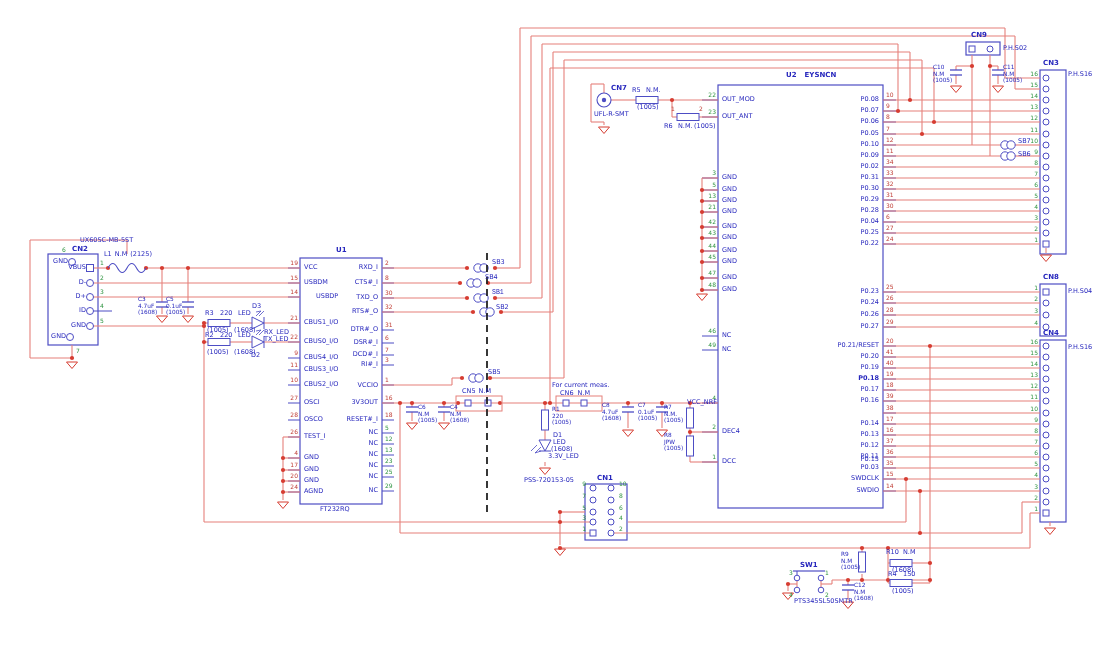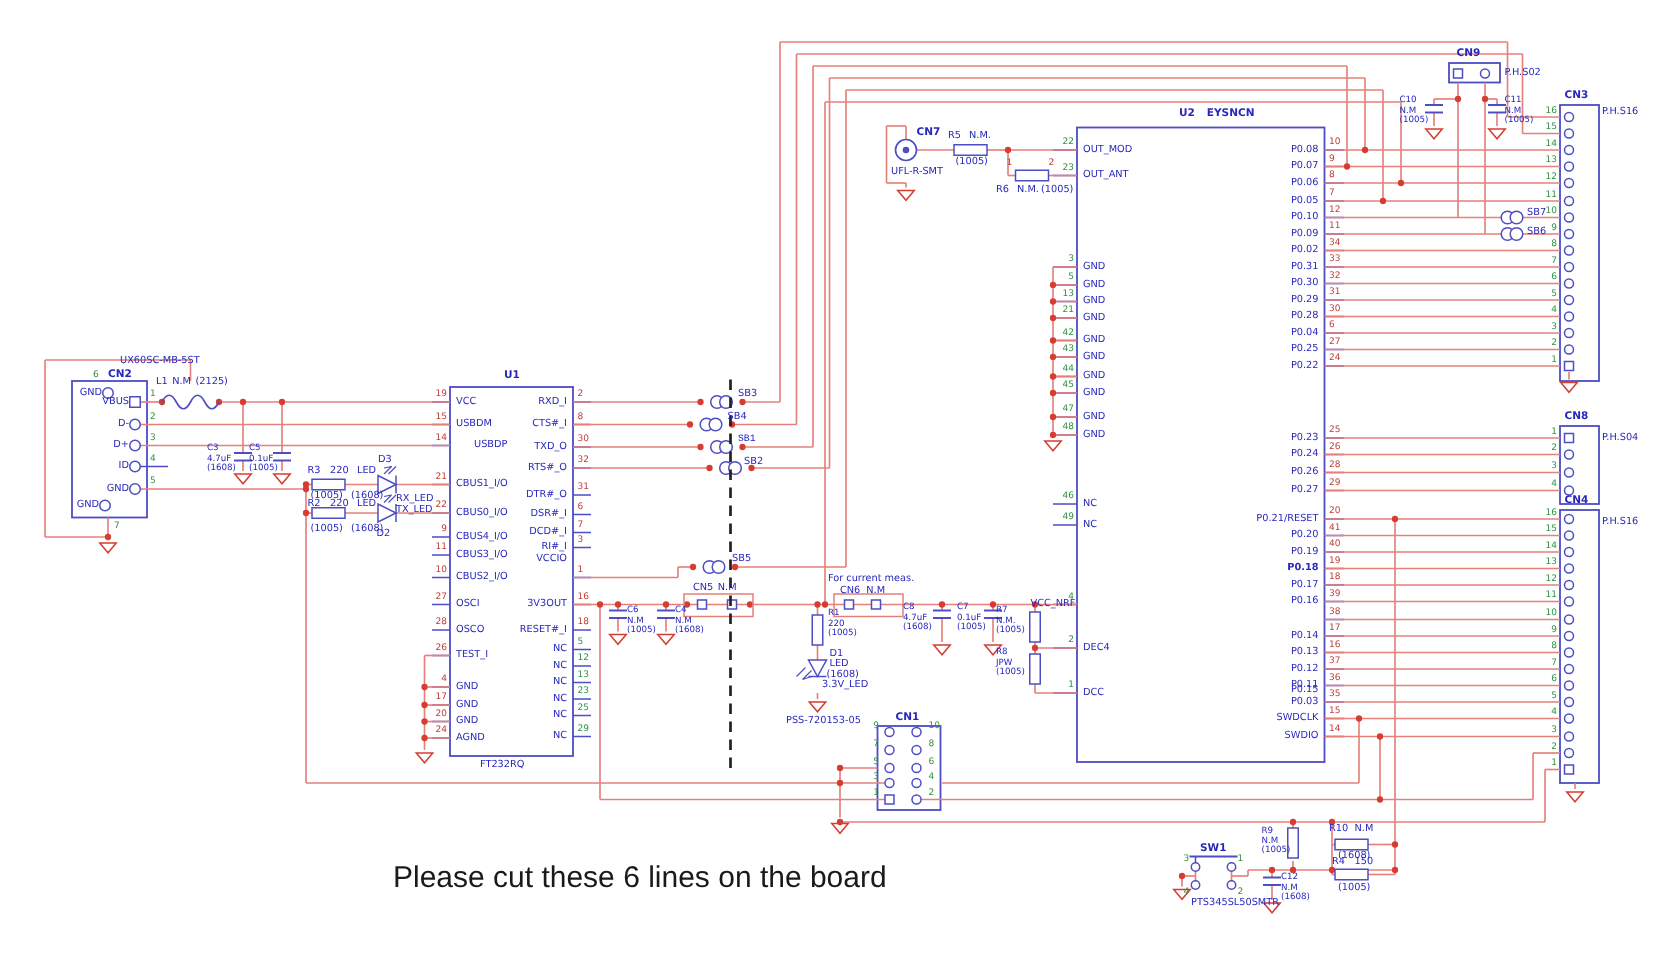--- a/index.html
+++ b/index.html
@@ -483,21 +483,20 @@
       <circle cx="990" cy="49" r="3" fill="#fff" stroke="#4d4dc4" stroke-width="1"></circle>
       <rect x="456" y="396" width="46" height="15" fill="none" stroke="#e5807b" stroke-width="1"></rect>
       <rect x="465" y="400" width="6" height="6" fill="#fff" stroke="#4d4dc4" stroke-width="1"></rect>
       <rect x="485" y="400" width="6" height="6" fill="#fff" stroke="#4d4dc4" stroke-width="1"></rect>
       <rect x="556" y="396" width="46" height="15" fill="none" stroke="#e5807b" stroke-width="1"></rect>
       <rect x="563" y="400" width="6" height="6" fill="#fff" stroke="#4d4dc4" stroke-width="1"></rect>
       <rect x="581" y="400" width="6" height="6" fill="#fff" stroke="#4d4dc4" stroke-width="1"></rect>
       <line x1="487" y1="253" x2="487" y2="515" stroke="#222222" stroke-width="1.8" stroke-dasharray="7 5"></line>
     </svg>
   <div id="labels">
-    <div class="caption" style="left:262px;top:574px;">Please cut these 6 lines on the board</div>
   <div class="lbl num red rt" style="left: 283px; top: 260px; width: 15px;">19</div>
       <div class="lbl blu" style="left: 304px; top: 264px;">VCC</div>
       <div class="lbl num red rt" style="left: 283px; top: 275px; width: 15px;">15</div>
       <div class="lbl blu" style="left: 304px; top: 279px;">USBDM</div>
       <div class="lbl num red rt" style="left: 283px; top: 289px; width: 15px;">14</div>
       <div class="lbl blu" style="left: 304px; top: 293px; padding-left: 12px;">USBDP</div>
       <div class="lbl num red rt" style="left: 283px; top: 315px; width: 15px;">21</div>
       <div class="lbl blu" style="left: 304px; top: 319px;">CBUS1_I/O</div>
       <div class="lbl num red rt" style="left: 283px; top: 334px; width: 15px;">22</div>
       <div class="lbl blu" style="left: 304px; top: 338px;">CBUS0_I/O</div>
@@ -531,21 +530,21 @@
       <div class="lbl blu rt" style="left: 320px; top: 308px; width: 58px;">RTS#_O</div>
       <div class="lbl num red" style="left: 385px; top: 322px;">31</div>
       <div class="lbl blu rt" style="left: 320px; top: 326px; width: 58px;">DTR#_O</div>
       <div class="lbl num red" style="left: 385px; top: 335px;">6</div>
       <div class="lbl blu rt" style="left: 320px; top: 339px; width: 58px;">DSR#_I</div>
       <div class="lbl num red" style="left: 385px; top: 347px;">7</div>
       <div class="lbl blu rt" style="left: 320px; top: 351px; width: 58px;">DCD#_I</div>
       <div class="lbl num red" style="left: 385px; top: 357px;">3</div>
       <div class="lbl blu rt" style="left: 320px; top: 361px; width: 58px;">RI#_I</div>
       <div class="lbl num red" style="left: 385px; top: 377px;">1</div>
-      <div class="lbl blu rt" style="left: 320px; top: 369px; width: 58px;">VCCIO</div>
+      <div class="lbl blu rt" style="left: 320px; top: 382px; width: 58px;">VCCIO</div>
       <div class="lbl num red" style="left: 385px; top: 395px;">16</div>
       <div class="lbl blu rt" style="left: 320px; top: 399px; width: 58px;">3V3OUT</div>
       <div class="lbl num red" style="left: 385px; top: 412px;">18</div>
       <div class="lbl blu rt" style="left: 320px; top: 416px; width: 58px;">RESET#_I</div>
       <div class="lbl num grn" style="left: 385px; top: 425px;">5</div>
       <div class="lbl blu rt" style="left: 320px; top: 429px; width: 58px;">NC</div>
       <div class="lbl num grn" style="left: 385px; top: 436px;">12</div>
       <div class="lbl blu rt" style="left: 320px; top: 440px; width: 58px;">NC</div>
       <div class="lbl num grn" style="left: 385px; top: 447px;">13</div>
       <div class="lbl blu rt" style="left: 320px; top: 451px; width: 58px;">NC</div>

